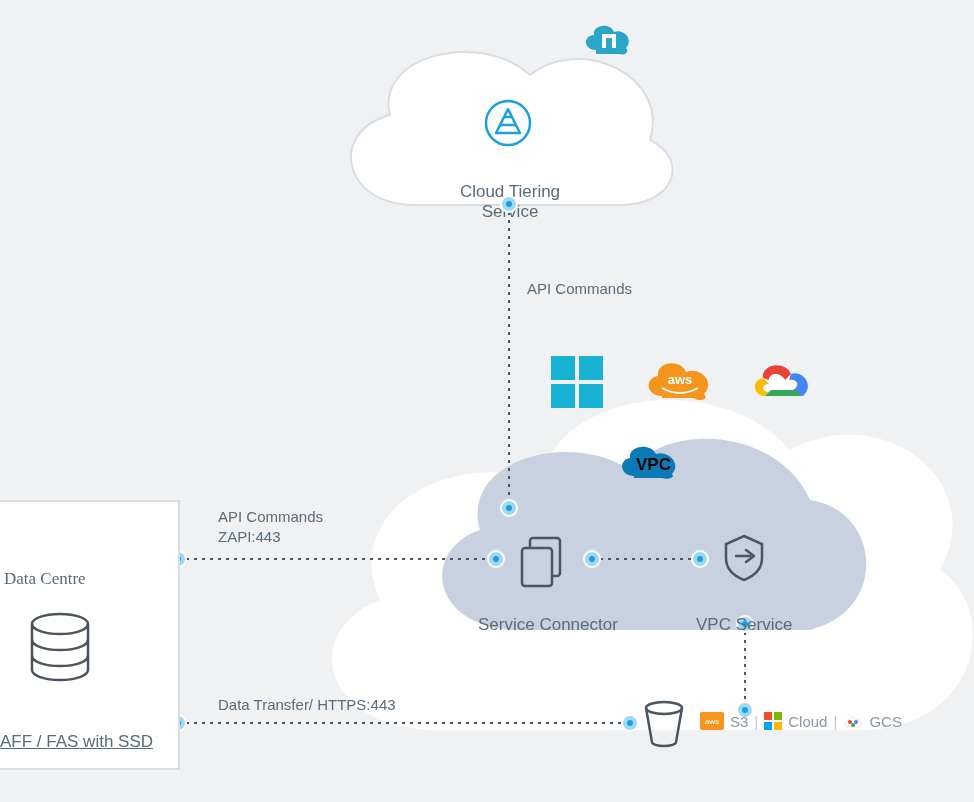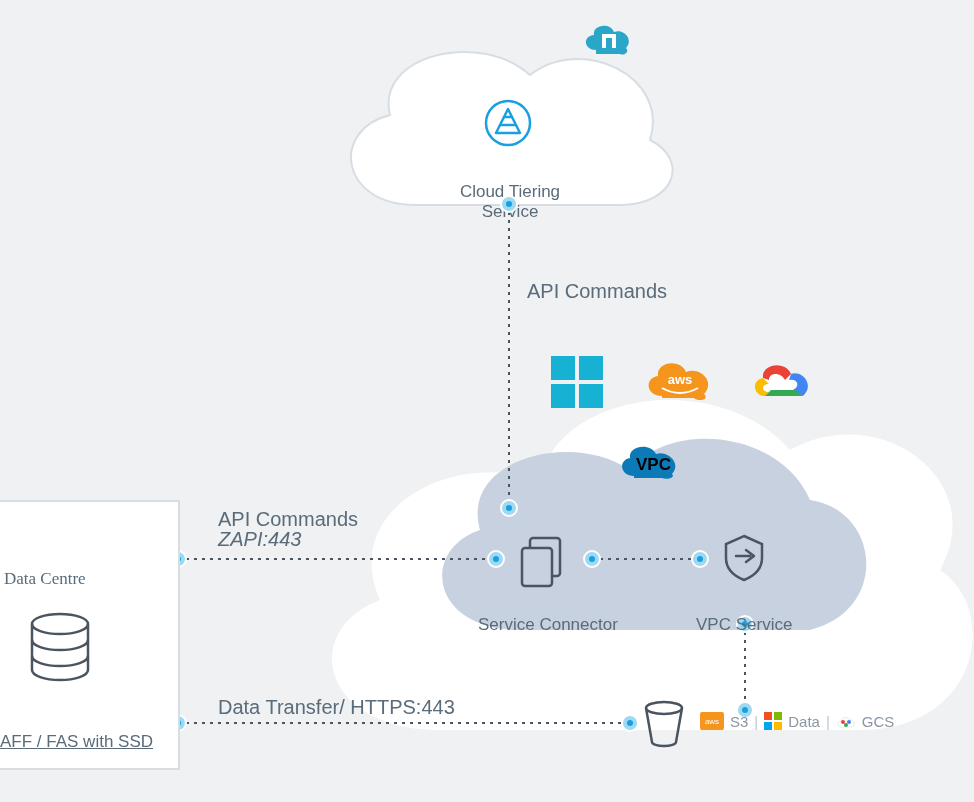--- a/index.html
+++ b/index.html
@@ -14,21 +14,21 @@
     color: #5a6b7a;
   }
   .label {
     position: absolute;
     font-size: 17px;
     color: #5a6b7a;
     margin-top: 19px;
   }
   .small-label {
     position: absolute;
-    font-size: 20px;
+    font-size: 15px;
     color: #5a6b7a;
   }
   .node-dot {
     fill: #9ed9f2;
     stroke: #fff;
     stroke-width: 2;
   }
   .node-dot-inner { fill: #1aa0e0; }
 </style>
 </head>
@@ -158,21 +158,21 @@
 
 <svg style="position:absolute; left:24px; top:610px;" width="72" height="80" viewBox="0 0 72 80">
   <ellipse cx="36" cy="14" rx="28" ry="10" fill="none" stroke="#4a5560" stroke-width="2.5"></ellipse>
   <path d="M8 14 L8 60 A28 10 0 0 0 64 60 L64 14" fill="none" stroke="#4a5560" stroke-width="2.5"></path>
   <path d="M8 30 A28 10 0 0 0 64 30" fill="none" stroke="#4a5560" stroke-width="2.5"></path>
   <path d="M8 46 A28 10 0 0 0 64 46" fill="none" stroke="#4a5560" stroke-width="2.5"></path>
 </svg>
 <div class="label" style="left:0px; top:713px;text-decoration:underline;">AFF / FAS with SSD</div>
 
 <div class="small-label" style="left:218px; top:508px;">API Commands</div>
-<div class="small-label" style="left:218px; top:528px;font-style:italic;">ZAPI:443</div>
+<div class="small-label" style="left:218px; top:528px;">ZAPI:443</div>
 
 <div class="small-label" style="left:218px; top:696px;">Data Transfer/ HTTPS:443</div>
 
 <svg style="position:absolute; left:640px; top:698px;" width="48" height="52" viewBox="0 0 48 52">
   <ellipse cx="24" cy="10" rx="18" ry="6" fill="none" stroke="#4a5560" stroke-width="2.5"></ellipse>
   <path d="M6 10 L12 44 A12 4 0 0 0 36 44 L42 10" fill="none" stroke="#4a5560" stroke-width="2.5"></path>
 </svg>
 
 <div style="position:absolute; left:700px; top:712px; display:flex; align-items:center; gap:6px; font-size:15px; color:#8a96a3;">
   <svg width="24" height="18" viewBox="0 0 24 18">
@@ -180,21 +180,21 @@
       <text x="12" y="12" text-anchor="middle" font-size="8" fill="#fff" font-family="Arial">aws</text>
     </svg>
   <span>S3</span>
   <span style="color:#c0c8d0;">|</span>
   <svg width="18" height="18" viewBox="0 0 18 18">
     <rect x="0" y="0" width="8" height="8" fill="#f25022"></rect>
     <rect x="10" y="0" width="8" height="8" fill="#7fba00"></rect>
     <rect x="0" y="10" width="8" height="8" fill="#00a4ef"></rect>
     <rect x="10" y="10" width="8" height="8" fill="#ffb900"></rect>
   </svg>
-  <span>Data</span>
+  <span>Cloud</span>
   <span style="color:#c0c8d0;">|</span>
   <svg width="20" height="16" viewBox="0 0 20 16">
     <path d="M5 14 C1 14,1 8,5 8 C5 4,12 3,14 7 C18 6,20 12,16 14 Z" fill="#fff" stroke="#d0d0d0" stroke-width="0.5"></path>
     <circle cx="7" cy="9" r="2" fill="#ea4335"></circle>
       <circle cx="13" cy="9" r="2" fill="#4285f4"></circle>
       <circle cx="10" cy="12" r="2" fill="#34a853"></circle>
   </svg>
   <span>GCS</span>
 </div>
 

